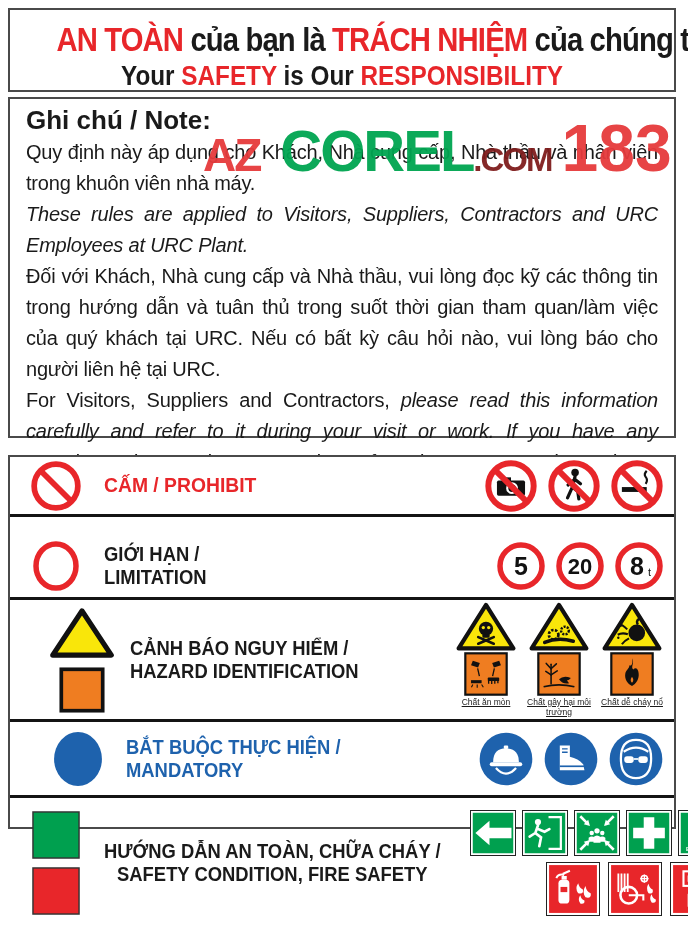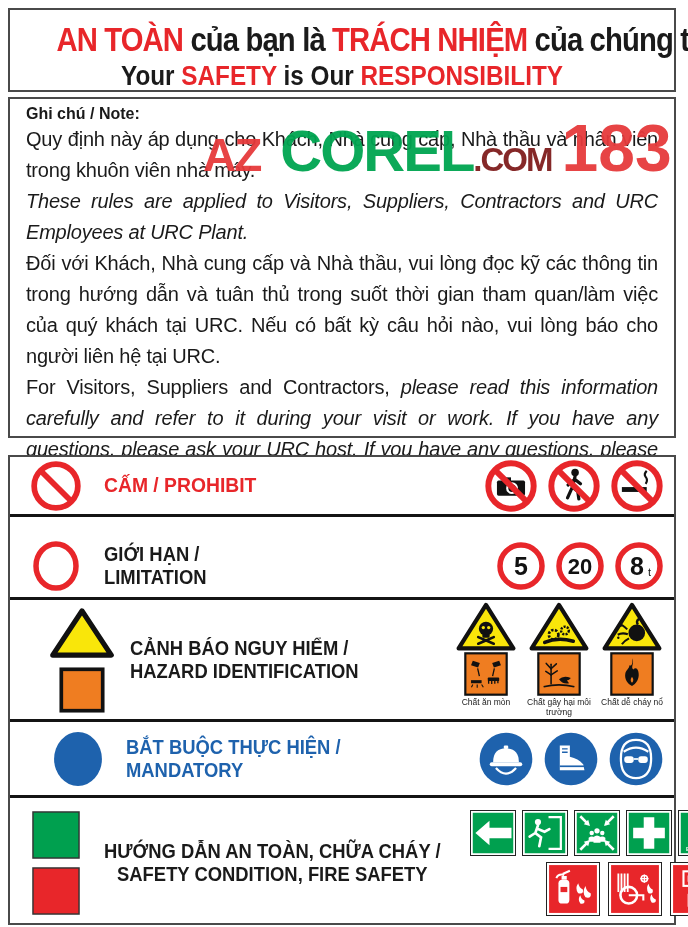--- a/index.html
+++ b/index.html
@@ -7,33 +7,33 @@
   .box{position:absolute;left:8px;width:668px;border:2px solid #4a4a4a;background:#fff;box-sizing:border-box;}
 
   
   #title-box{top:8px;height:84px;text-align:center;}
   .t1{margin-top:10px;font-size:34px;font-weight:bold;white-space:nowrap;transform:scaleX(.86);transform-origin:center;letter-spacing:-1px;}
   .t2{margin-top:2px;font-size:27px;font-weight:bold;white-space:nowrap;transform:scaleX(.9);transform-origin:center;}
   .red{color:#e8262a;}
 
   
   #note-box{top:97px;height:341px;padding:6px 16px 0 16px;}
-  #note-box h2{margin:0 0 1px 0;font-size:16px;}
+  #note-box h2{margin:0 0 1px 0;font-size:26px;}
   #note-box p{margin:0;font-size:20px;line-height:31px;text-align:justify;letter-spacing:-.2px;}
   .it{font-style:italic;}
 
   
   #watermark{position:absolute;left:203px;top:110px;display:flex;align-items:baseline;white-space:nowrap;z-index:5;opacity:.95;pointer-events:none;font-weight:bold;letter-spacing:-2px;}
   #watermark .wm-az{font-size:46px;color:#e63a3c;}
   #watermark .wm-corel{font-size:58px;color:#00a551;margin-left:20px;}
   #watermark .wm-com{font-size:33px;color:#7f1d1d;}
   #watermark .wm-num{font-size:66px;color:#e63a3c;margin-left:10px;letter-spacing:0;}
 
   
-  #table-box{top:455px;height:470px;}
+  #table-box{top:455px;height:374px;}
   .trow{display:flex;align-items:center;padding:0 10px;box-sizing:border-box;border-bottom:3px solid #141414;}
   .trow:last-child{border-bottom:none;}
   .row-left{width:72px;display:flex;flex-direction:column;align-items:center;gap:8px;flex:none;}
   .row-label{flex:1;margin-left:12px;font-weight:bold;font-size:20px;line-height:1.15;transform:scaleX(.92);transform-origin:left center;white-space:nowrap;}
   .row-label.redtxt{color:#e8262a;font-size:21px;}
   .row-label.bluetxt{color:#1e62ad;}
   .row-icons{display:flex;gap:9px;align-items:center;flex:none;}
   .col-icons{display:flex;flex-direction:column;align-items:flex-end;gap:6px;flex:none;}
   .hz-col{display:flex;flex-direction:column;align-items:center;width:64px;}
   .hz-caption{font-size:8.5px;line-height:1.15;text-align:center;margin-top:2px;color:#222;}
@@ -151,21 +151,21 @@
       <span>
         <svg width="46" height="46" viewBox="0 0 100 100">
             <rect x="5" y="5" width="90" height="90" fill="#ef7d21" stroke="#111" stroke-width="8"></rect>
           </svg>
       </span>
     </div>
     <div class="row-label">
       <div>CẢNH BÁO NGUY HIỂM /</div>
       <div>HAZARD IDENTIFICATION</div>
     </div>
-    <div class="row-icons" style="align-items:flex-start;">
+    <div class="row-icons" style="align-items:flex-start;text-decoration:underline;">
       <div class="hz-col">
         <span>
           <svg width="62" height="50" viewBox="0 0 100 84">
               <path d="M50 5 L96 78 L4 78 Z" fill="#f9e60a" stroke="#111" stroke-width="7" stroke-linejoin="round"></path>
               <circle cx="50" cy="45" r="12" fill="#111"></circle>
               <rect x="44" y="54" width="12" height="6" rx="2" fill="#111"></rect>
               <circle cx="45.5" cy="43" r="2.8" fill="#f9e60a"></circle>
               <circle cx="54.5" cy="43" r="2.8" fill="#f9e60a"></circle>
               <path d="M37 59 L63 70 M63 59 L37 70" stroke="#111" stroke-width="4.5" stroke-linecap="round"></path>
             </svg>

